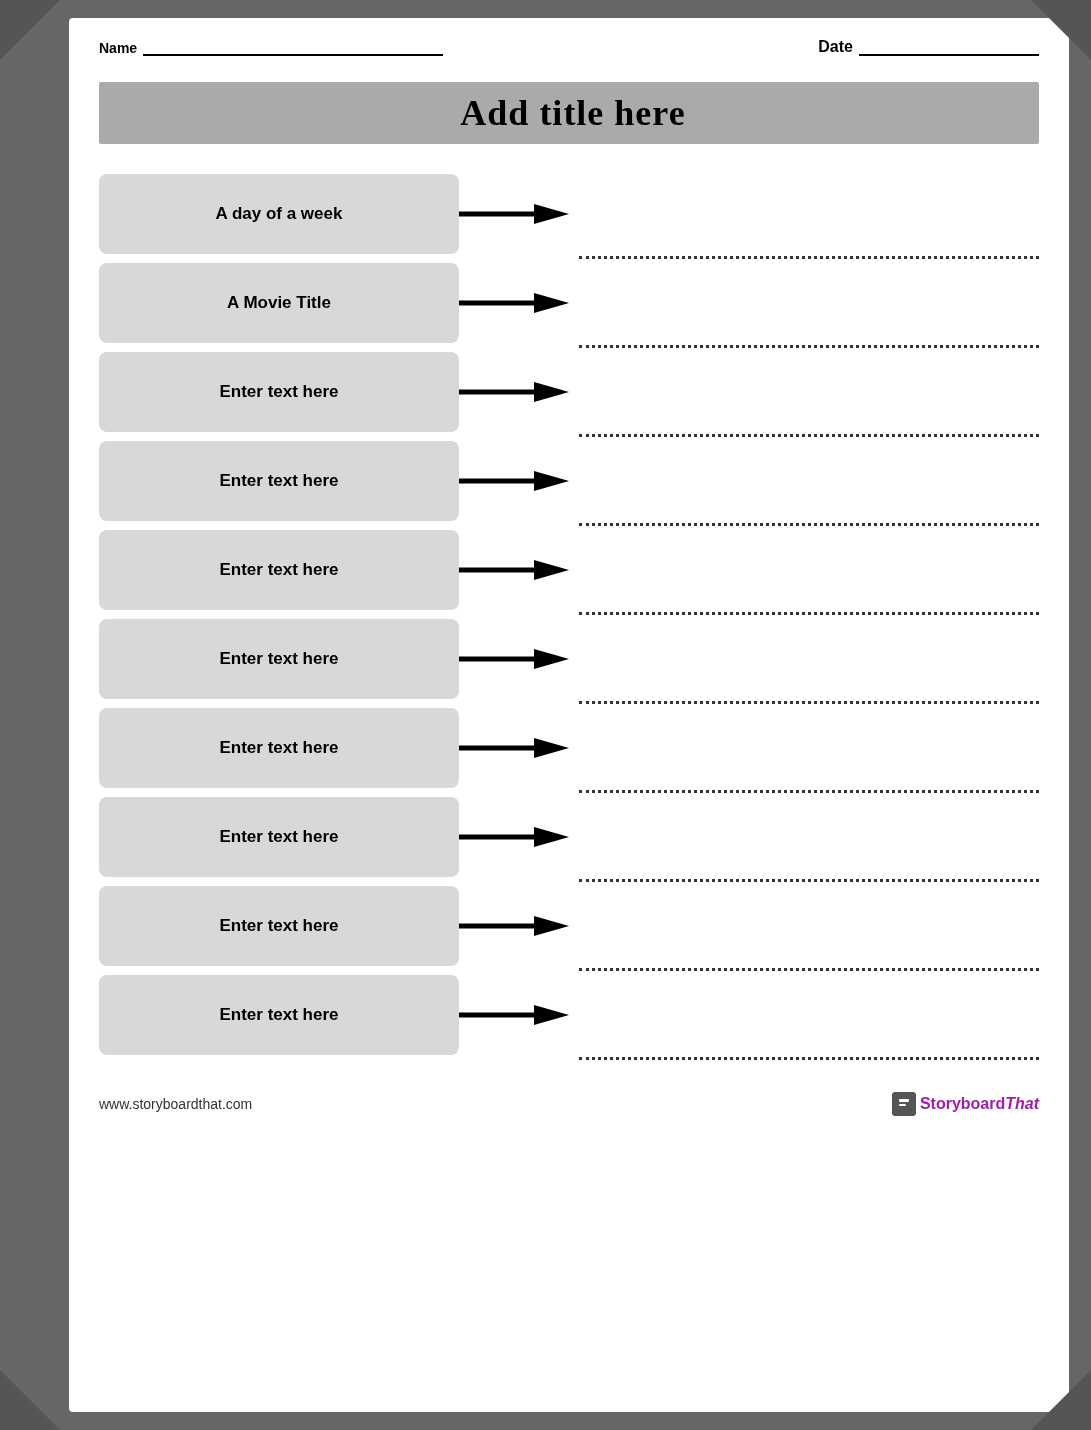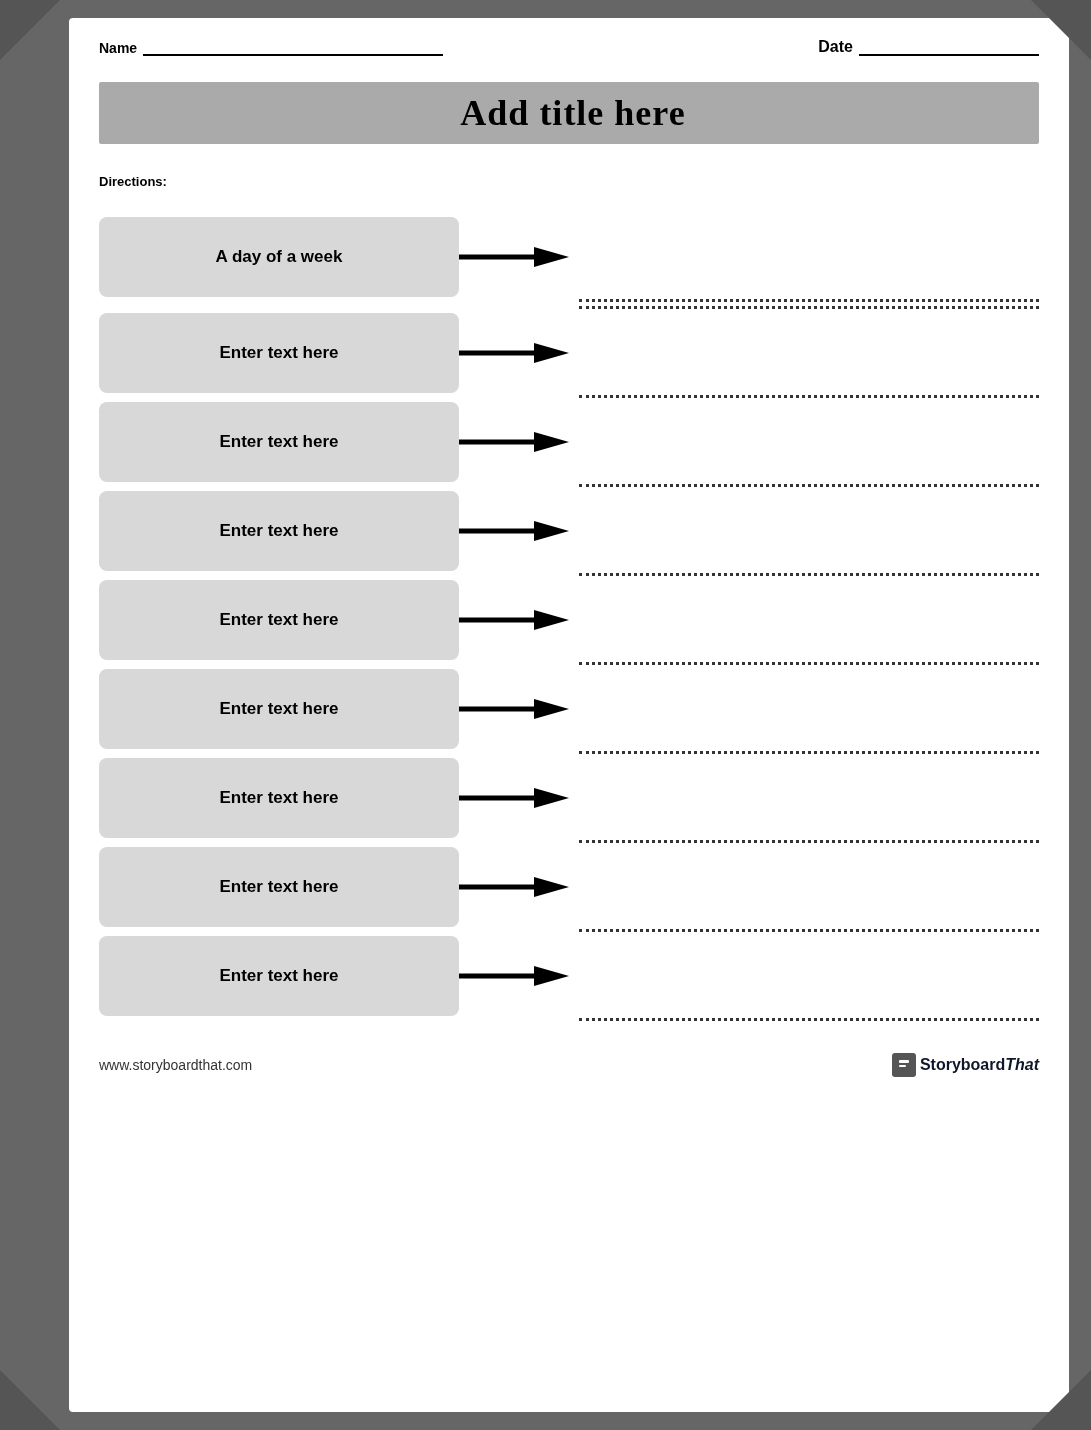--- a/index.html
+++ b/index.html
@@ -186,21 +186,21 @@
       font-size: 14px;
       color: #333;
     }
 
     .footer-logo {
       display: flex;
       align-items: center;
       gap: 4px;
       font-size: 15px;
       font-weight: bold;
-      color: #0f172a;
+      color: #a21caf;
     }
 
     .footer-logo .logo-icon {
       width: 24px;
       height: 24px;
       background: #555;
       border-radius: 3px;
       display: inline-flex;
       align-items: center;
       justify-content: center;
@@ -238,38 +238,46 @@
       <div class="header-date">
         <span>Date</span>
         <span class="line"></span>
       </div>
     </div>
 
     <div class="title-bar">
       <h1>Add title here</h1>
     </div>
 
-    <div class="directions-label">Directions:</div>
 
     <div class="rows-container" id="rows-container">
     <div class="match-row">
       <div class="match-content">
         <div class="term-box">A day of a week</div>
         <div class="arrow-container">
           <svg class="arrow-svg" viewBox="0 0 110 30" xmlns="http://www.w3.org/2000/svg">
             <line x1="0" y1="15" x2="80" y2="15" stroke="#000" stroke-width="5"></line>
             <polygon points="75,5 110,15 75,25" fill="#000"></polygon>
           </svg>
         </div>
       </div>
       <div class="answer-line-row">
         <div class="dotted-line"></div>
       </div>
     </div>
         <div class="match-row">
+      <div class="match-content">
+        <div class="term-box">A Movie Title</div>
+        <div class="arrow-container">
+          <svg class="arrow-svg" viewBox="0 0 110 30" xmlns="http://www.w3.org/2000/svg">
+            <line x1="0" y1="15" x2="80" y2="15" stroke="#000" stroke-width="5"></line>
+            <polygon points="75,5 110,15 75,25" fill="#000"></polygon>
+          </svg>
+        </div>
+      </div>
       <div class="answer-line-row">
         <div class="dotted-line"></div>
       </div>
     </div>
         <div class="match-row">
       <div class="match-content">
         <div class="term-box">Enter text here</div>
         <div class="arrow-container">
           <svg class="arrow-svg" viewBox="0 0 110 30" xmlns="http://www.w3.org/2000/svg">
             <line x1="0" y1="15" x2="80" y2="15" stroke="#000" stroke-width="5"></line>

